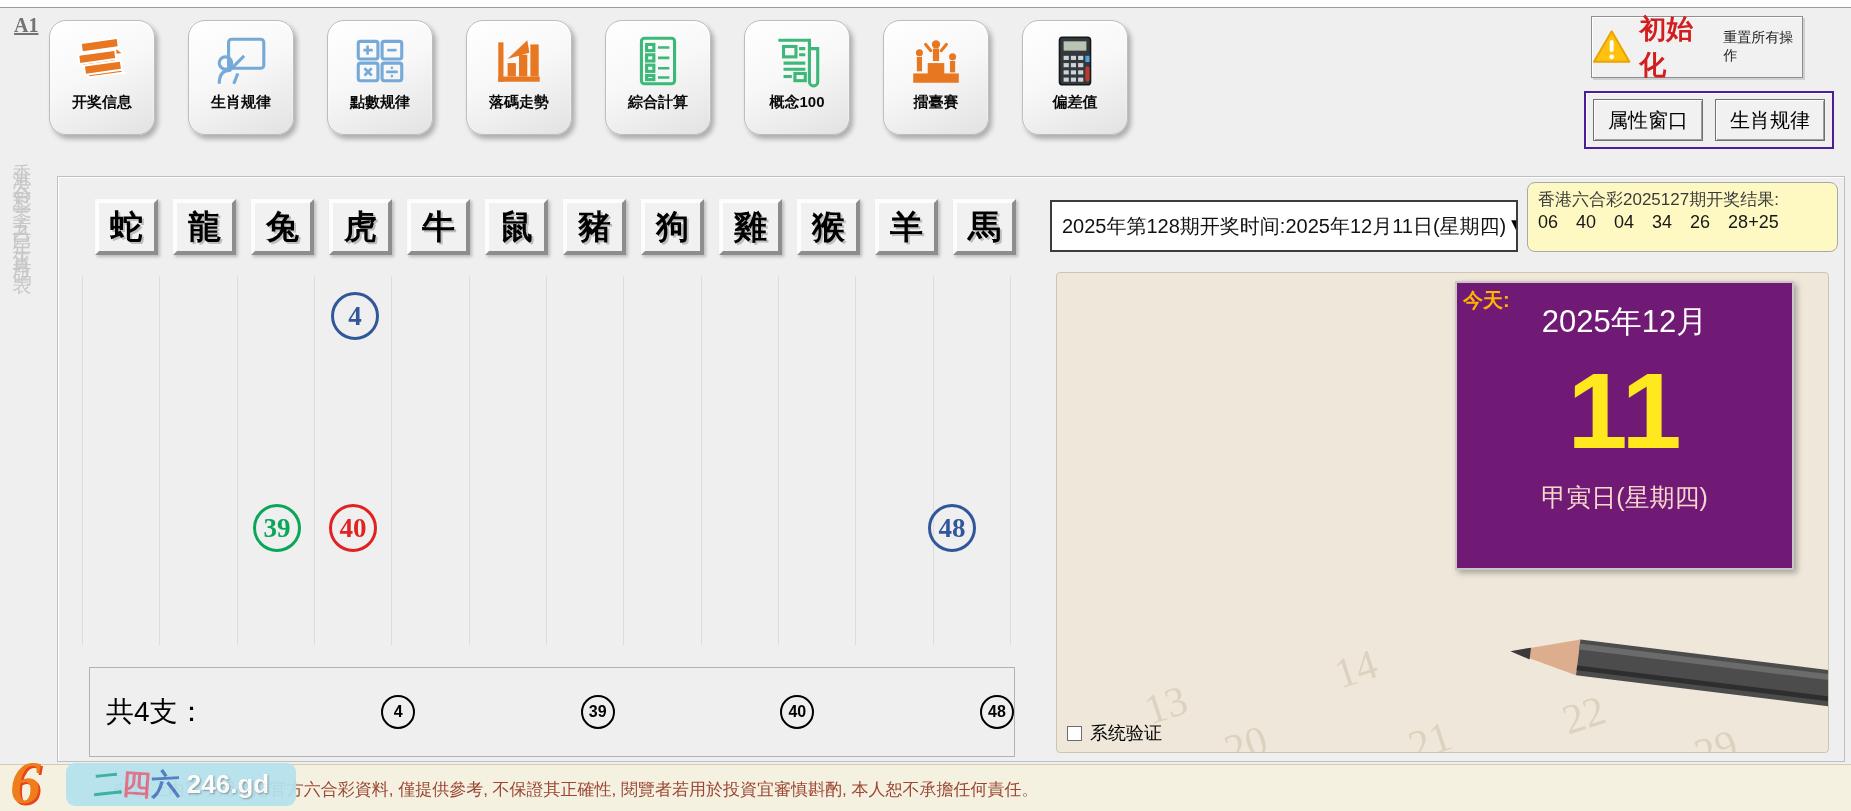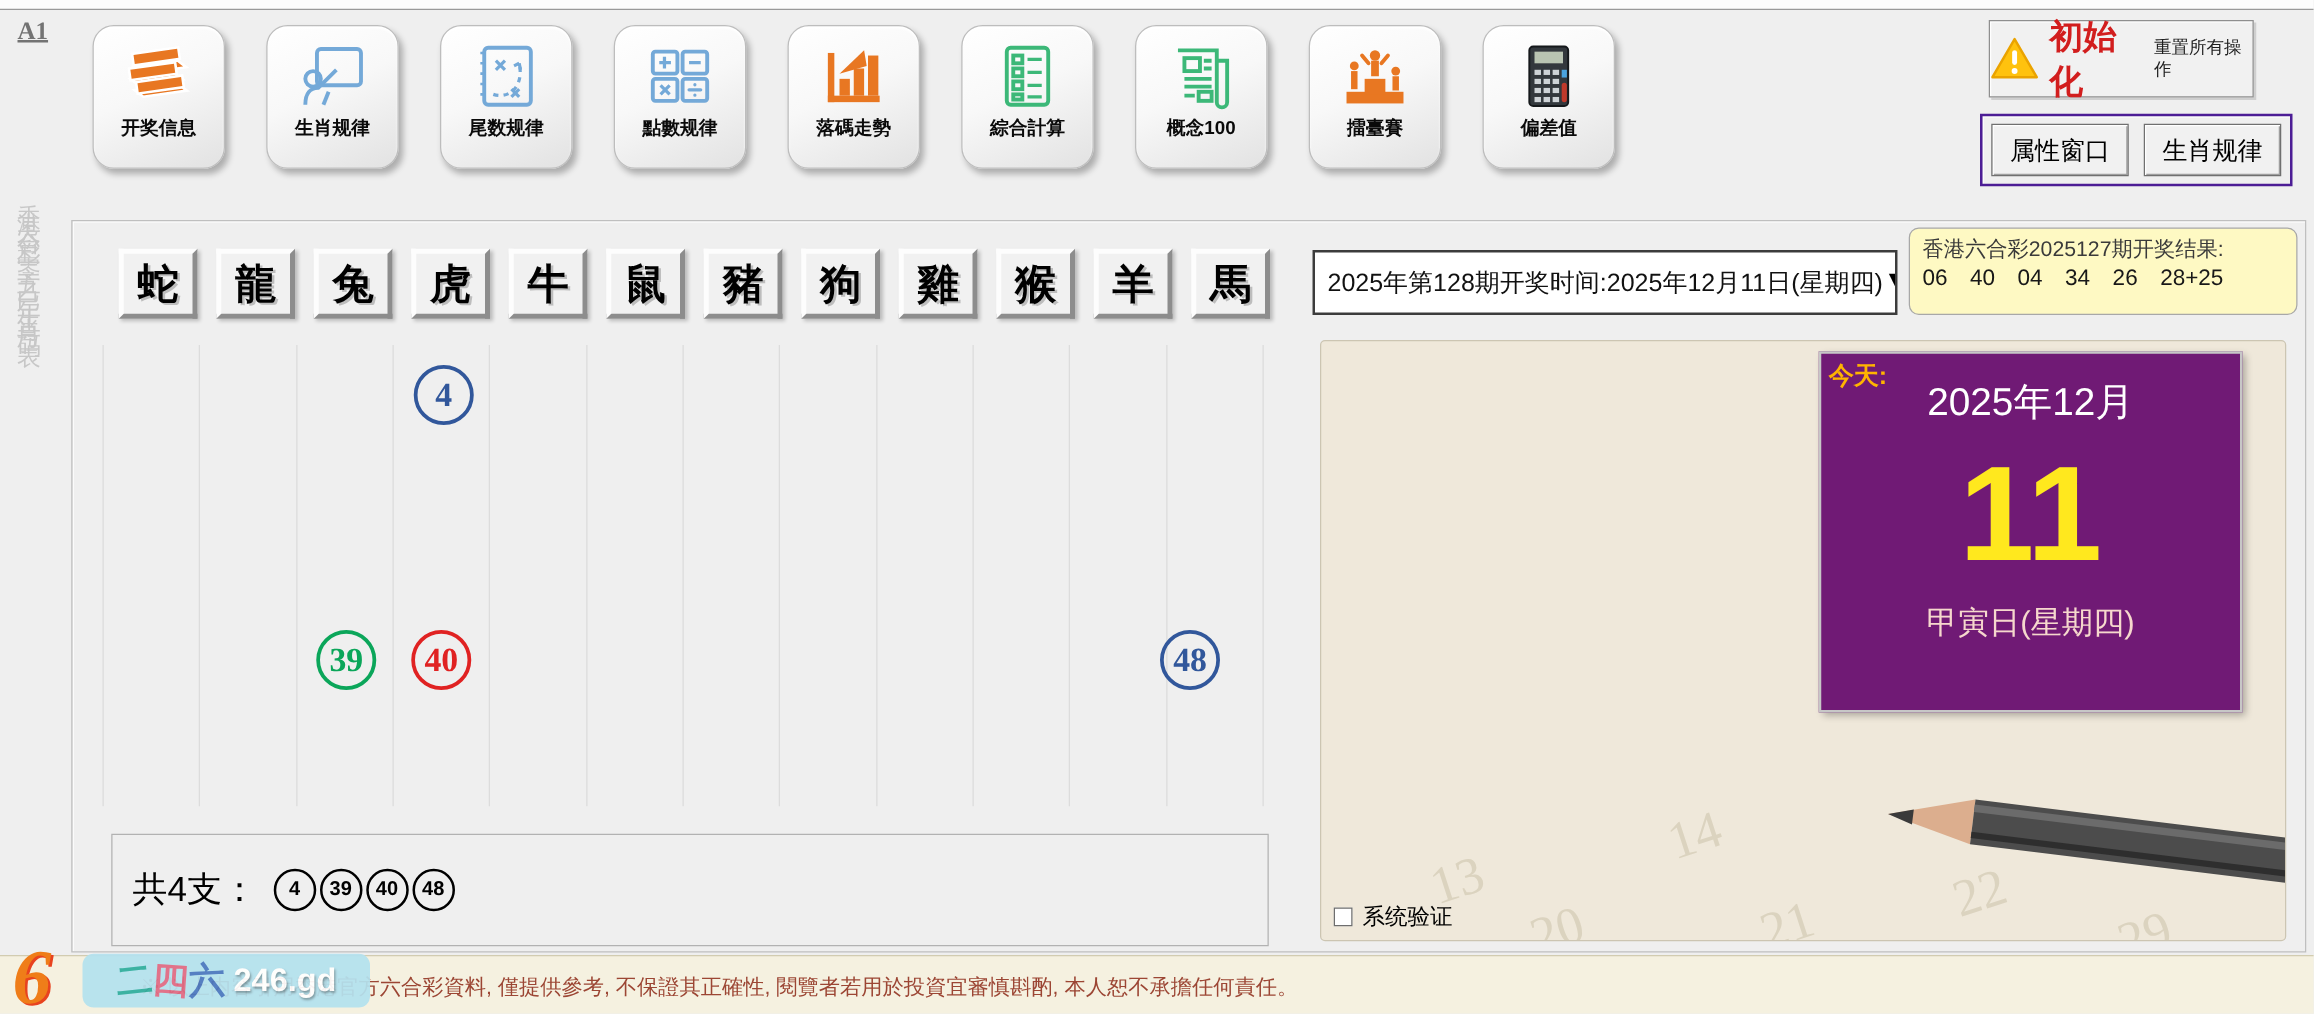--- a/index.html
+++ b/index.html
@@ -5,21 +5,21 @@
   * { margin:0; padding:0; box-sizing:border-box; }
   html,body { width:1851px; height:811px; }
   body {
     position:relative; background:#efefef;
     font-family:"Liberation Sans",sans-serif; overflow:hidden; color:#111;
   }
   .top-band { position:absolute; left:0; top:0; width:100%; height:8px; background:#fdfdfd; border-bottom:1px solid #9a9a9a; }
   .cell-ref { position:absolute; left:14px; top:14px; font-family:"Liberation Serif",serif; font-size:20px; font-weight:bold; color:#737373; text-decoration:underline; }
 
   
-  .toolbar { position:absolute; left:74px; top:20px; display:flex; gap:33px; }
+  .toolbar { position:absolute; left:49px; top:20px; display:flex; gap:33px; }
   .tbtn {
     width:106px; height:115px; border-radius:17px; cursor:pointer;
     background:linear-gradient(155deg,#ffffff 0%,#f8f8f8 45%,#e2e2e2 100%);
     border:1px solid #bdbdbd;
     box-shadow:3px 4px 5px rgba(0,0,0,0.28), inset 0 2px 2px #ffffff;
     display:flex; flex-direction:column; align-items:center; justify-content:flex-start;
   }
   .tbtn svg { margin-top:11px; }
   .tbtn .lbl { font-size:15px; font-weight:bold; color:#0a0a0a; margin-top:3px; }
 
@@ -76,21 +76,21 @@
   .gcol:first-child { border-left:1px solid #dcdcdc; }
   .mark {
     position:absolute; width:48px; height:48px; border:3px solid; border-radius:50%;
     display:flex; align-items:center; justify-content:center;
     font-family:"Liberation Serif",serif; font-size:27px; font-weight:bold;
   }
 
   
   .summary {
     position:absolute; left:89px; top:667px; width:926px; height:90px;
-    border:1px solid #b2b2b2; display:flex; align-items:center; padding-left:16px;
+    border:1px solid #b2b2b2; display:flex; align-items:center; padding-left:16px;justify-content:space-between;
   }
   .summary-prefix { font-size:28px; color:#000; margin-right:10px; }
   .scircle {
     width:34px; height:34px; border:2px solid #000; border-radius:50%; margin-left:3px;
     display:inline-flex; align-items:center; justify-content:center;
     font-size:16px; font-weight:bold; color:#000;
   }
 
   
   .cal-panel {
@@ -157,30 +157,20 @@
     <span class="lbl">开奖信息</span>
   </div>
   <div class="tbtn">
     <svg width="58" height="58" viewBox="0 0 56 56" fill="none" stroke="#74a9d8" stroke-width="3">
       <rect x="16" y="7" width="34" height="28" rx="3"></rect>
       <circle cx="13" cy="30" r="6"></circle>
       <path d="M7 50 c0 -9 4 -13 10 -13 l14 -14"></path>
       <path d="M21 50 l4 -10"></path>
     </svg>
     <span class="lbl">生肖规律</span>
-  </div>
-  <div class="tbtn">
-    <svg width="58" height="58" viewBox="0 0 56 56" fill="none" stroke="#74a9d8" stroke-width="3">
-      <rect x="11" y="6" width="36" height="44" rx="3"></rect>
-      <path d="M11 10 h-3 M11 18 h-3 M11 26 h-3 M11 34 h-3 M11 42 h-3" stroke-width="2"></path>
-      <path d="M18 42 C 30 46, 42 36, 38 18" stroke-dasharray="4 4" stroke-width="2.5"></path>
-      <path d="M20 16 l7 7 M27 16 l-7 7 M32 38 l6 6 M38 38 l-6 6" stroke-width="2.5"></path>
-      <path d="M38 18 l-4 2 M38 18 l1 5" stroke-width="2.5"></path>
-    </svg>
-    <span class="lbl">尾数规律</span>
   </div>
   <div class="tbtn">
     <svg width="58" height="58" viewBox="0 0 56 56" fill="none" stroke="#74a9d8" stroke-width="3">
       <rect x="7" y="9" width="19" height="17" rx="2"></rect>
         <rect x="30" y="9" width="19" height="17" rx="2"></rect>
       <rect x="7" y="30" width="19" height="17" rx="2"></rect>
         <rect x="30" y="30" width="19" height="17" rx="2"></rect>
       <path d="M16 13 v9 M12 17.5 h9" stroke-width="2.5"></path>
       <path d="M35 17.5 h9" stroke-width="2.5"></path>
       <path d="M13 35 l7 7 M20 35 l-7 7" stroke-width="2.5"></path>

